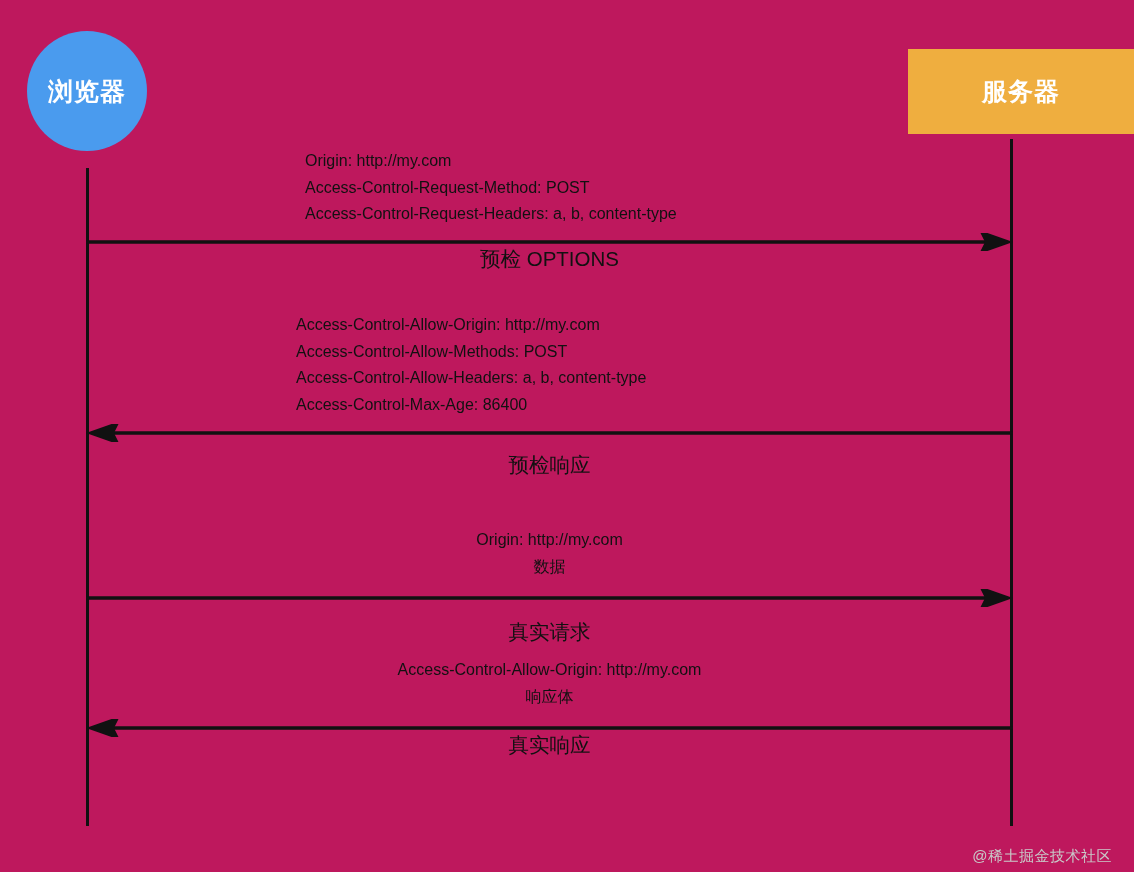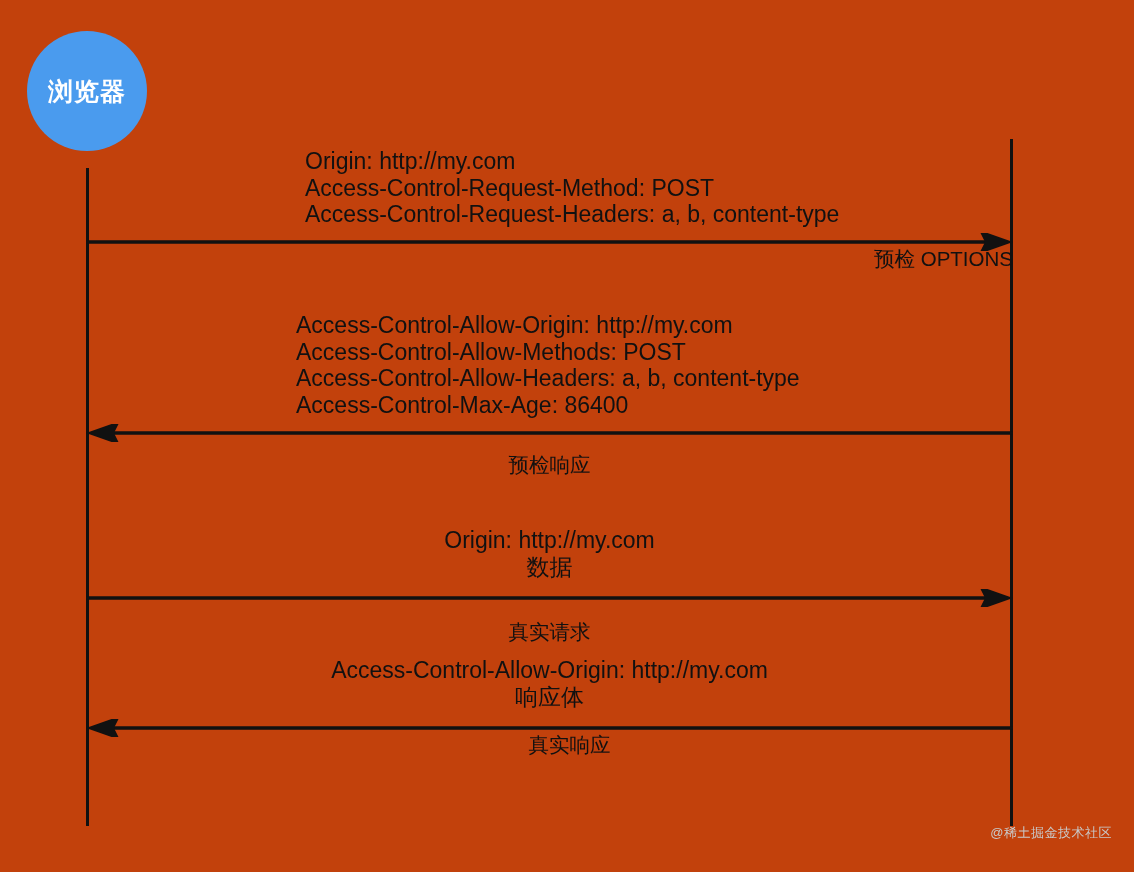--- a/index.html
+++ b/index.html
@@ -9,21 +9,21 @@
   }
   body {
     font-family: "Liberation Sans", "DejaVu Sans", sans-serif;
     color: #1a1a1a;
   }
 
   #diagram {
     position: relative;
     width: 1134px;
     height: 872px;
-    background: #c2410c;
+    background: #be185d;
     overflow: hidden;
   }
 
   
   .actor-browser {
     position: absolute;
     left: 27px;
     top: 31px;
     width: 120px;
     height: 120px;
@@ -91,21 +91,21 @@
   }
   .msg-arrow svg {
     display: block;
     width: 100%;
     height: 18px;
   }
 
   .msg-headers {
     position: absolute;
     width: 100%;
-    font-size: 23px;
+    font-size: 16px;
     line-height: 26.5px;
     color: #111111;
     white-space: pre-line;
   }
   .msg-headers.align-left-block {
     text-align: left;
   }
   .msg-headers.align-center-block {
     text-align: center;
   }
@@ -115,53 +115,56 @@
     width: 100%;
     text-align: center;
     font-size: 20.5px;
     line-height: 26px;
     color: #111111;
   }
 
   
   #msg-1 { top: 233px; }
   #msg-1 .msg-headers { top: -85px; left: 219px; width: 708px; }
-  #msg-1 .msg-name { top: 13px; text-align: right; }
+  #msg-1 .msg-name { top: 13px; }
 
   #msg-2 { top: 424px; }
   #msg-2 .msg-headers { top: -112px; left: 210px; width: 717px; }
   #msg-2 .msg-name { top: 28px; }
 
   #msg-3 { top: 589px; }
   #msg-3 .msg-headers { top: -62px; left: 0px; width: 927px; }
   #msg-3 .msg-name { top: 30px; }
 
   #msg-4 { top: 719px; }
   #msg-4 .msg-headers { top: -62px; left: 0px; width: 927px; }
-  #msg-4 .msg-name { top: 13px; margin-left: 20px; }
+  #msg-4 .msg-name { top: 13px; }
 
   
   .watermark {
     position: absolute;
     right: 22px;
-    bottom: 30px;
-    font-size: 13px;
+    bottom: 6px;
+    font-size: 15px;
     color: #c9c9c9;
     letter-spacing: 0.5px;
   }
 </style>
 </head>
 <body>
 
 <div id="diagram">
 
   <div class="actor-browser">
     <span class="actor-label">浏览器</span>
   </div>
 
+  <div class="actor-server">
+    <span class="actor-label">服务器</span>
+  </div>
 
   <div class="lifeline lifeline-browser"></div>
   <div class="lifeline lifeline-server"></div>
 
   <div class="message" id="msg-1">
     <div class="msg-headers align-left-block">Origin: http://my.com
 Access-Control-Request-Method: POST
 Access-Control-Request-Headers: a, b, content-type</div>
     <div class="msg-arrow">
       <svg viewBox="0 0 927 18" preserveAspectRatio="none">

